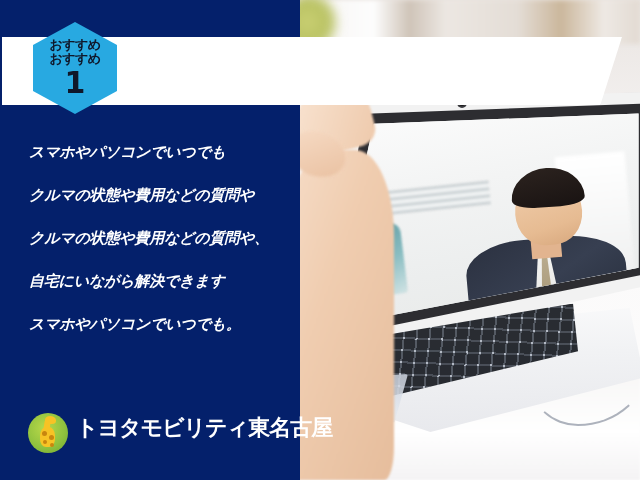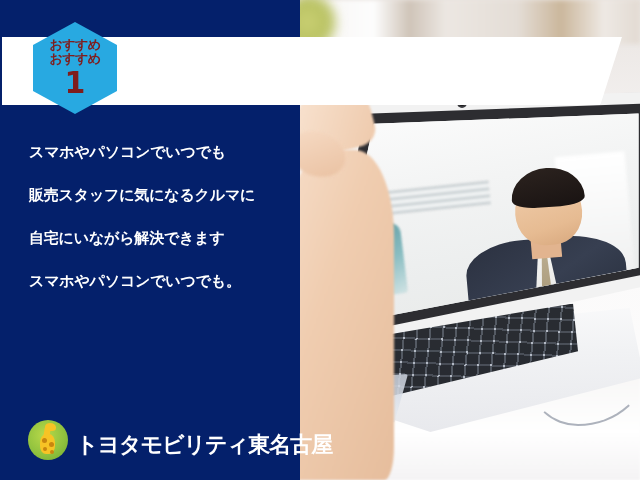--- a/index.html
+++ b/index.html
@@ -286,21 +286,21 @@
   .badge {
     position: absolute;
     left: 33px; top: 22px;
     width: 84px; height: 92px;
     background: #28a9e1;
     clip-path: polygon(50% 0%, 100% 25%, 100% 75%, 50% 100%, 0% 75%, 0% 25%);
     display: flex;
     flex-direction: column;
     align-items: center;
     justify-content: center;
-    color: #7f1d1d;
+    color: #0f172a;
     line-height: 1.08;
   }
   .badge-l1, .badge-l2 {
     font-size: 13px;
     font-weight: bold;
     letter-spacing: -.5px;
   }
   .badge-num {
     font-size: 30px;
     font-weight: bold;
@@ -315,30 +315,30 @@
     width: 252px;
     color: #ffffff;
     font-size: 15px;
     font-weight: bold;
     letter-spacing: -.2px;
   }
   .copy-line {
     height: 43px;
     line-height: 30px;
     white-space: nowrap;
+    font-style: italic;
   }
 
   
   .logo {
     position: absolute;
     left: 28px; top: 413px;
     display: flex;
-    align-items: flex-end;
+    align-items: flex-start;
     gap: 8px;
-    margin-top: 7px;
   }
   .logo-mark {
     width: 40px; height: 40px;
     border-radius: 50%;
     background: radial-gradient(circle at 42% 38%, #b9d94a 0%, #8fc13e 58%, #6ea82e 100%);
     position: relative;
     flex: 0 0 auto;
     overflow: hidden;
   }
   .giraffe-body {
@@ -424,21 +424,22 @@
   <div class="banner"></div>
 
   <div class="badge">
     <div class="badge-l1">おすすめ</div>
     <div class="badge-l2">おすすめ</div>
     <div class="badge-num">1</div>
   </div>
 
   <div class="body-copy">
     <div class="copy-line">スマホやパソコンでいつでも</div>
-    <div class="copy-line">販売スタッフに気になるクルマに</div>
+    <div class="copy-line">クルマの状態や費用などの質問や</div>
+    <div class="copy-line">クルマの状態や費用などの質問や、</div>
     <div class="copy-line">自宅にいながら解決できます</div>
     <div class="copy-line">スマホやパソコンでいつでも。</div>
   </div>
 
   <div class="logo">
     <div class="logo-mark">
       <div class="giraffe-body"></div>
       <div class="giraffe-neck"></div>
       <div class="giraffe-head"></div>
       <div class="giraffe-spot" style="left:14px;top:18px;width:5px;height:5px;"></div>

